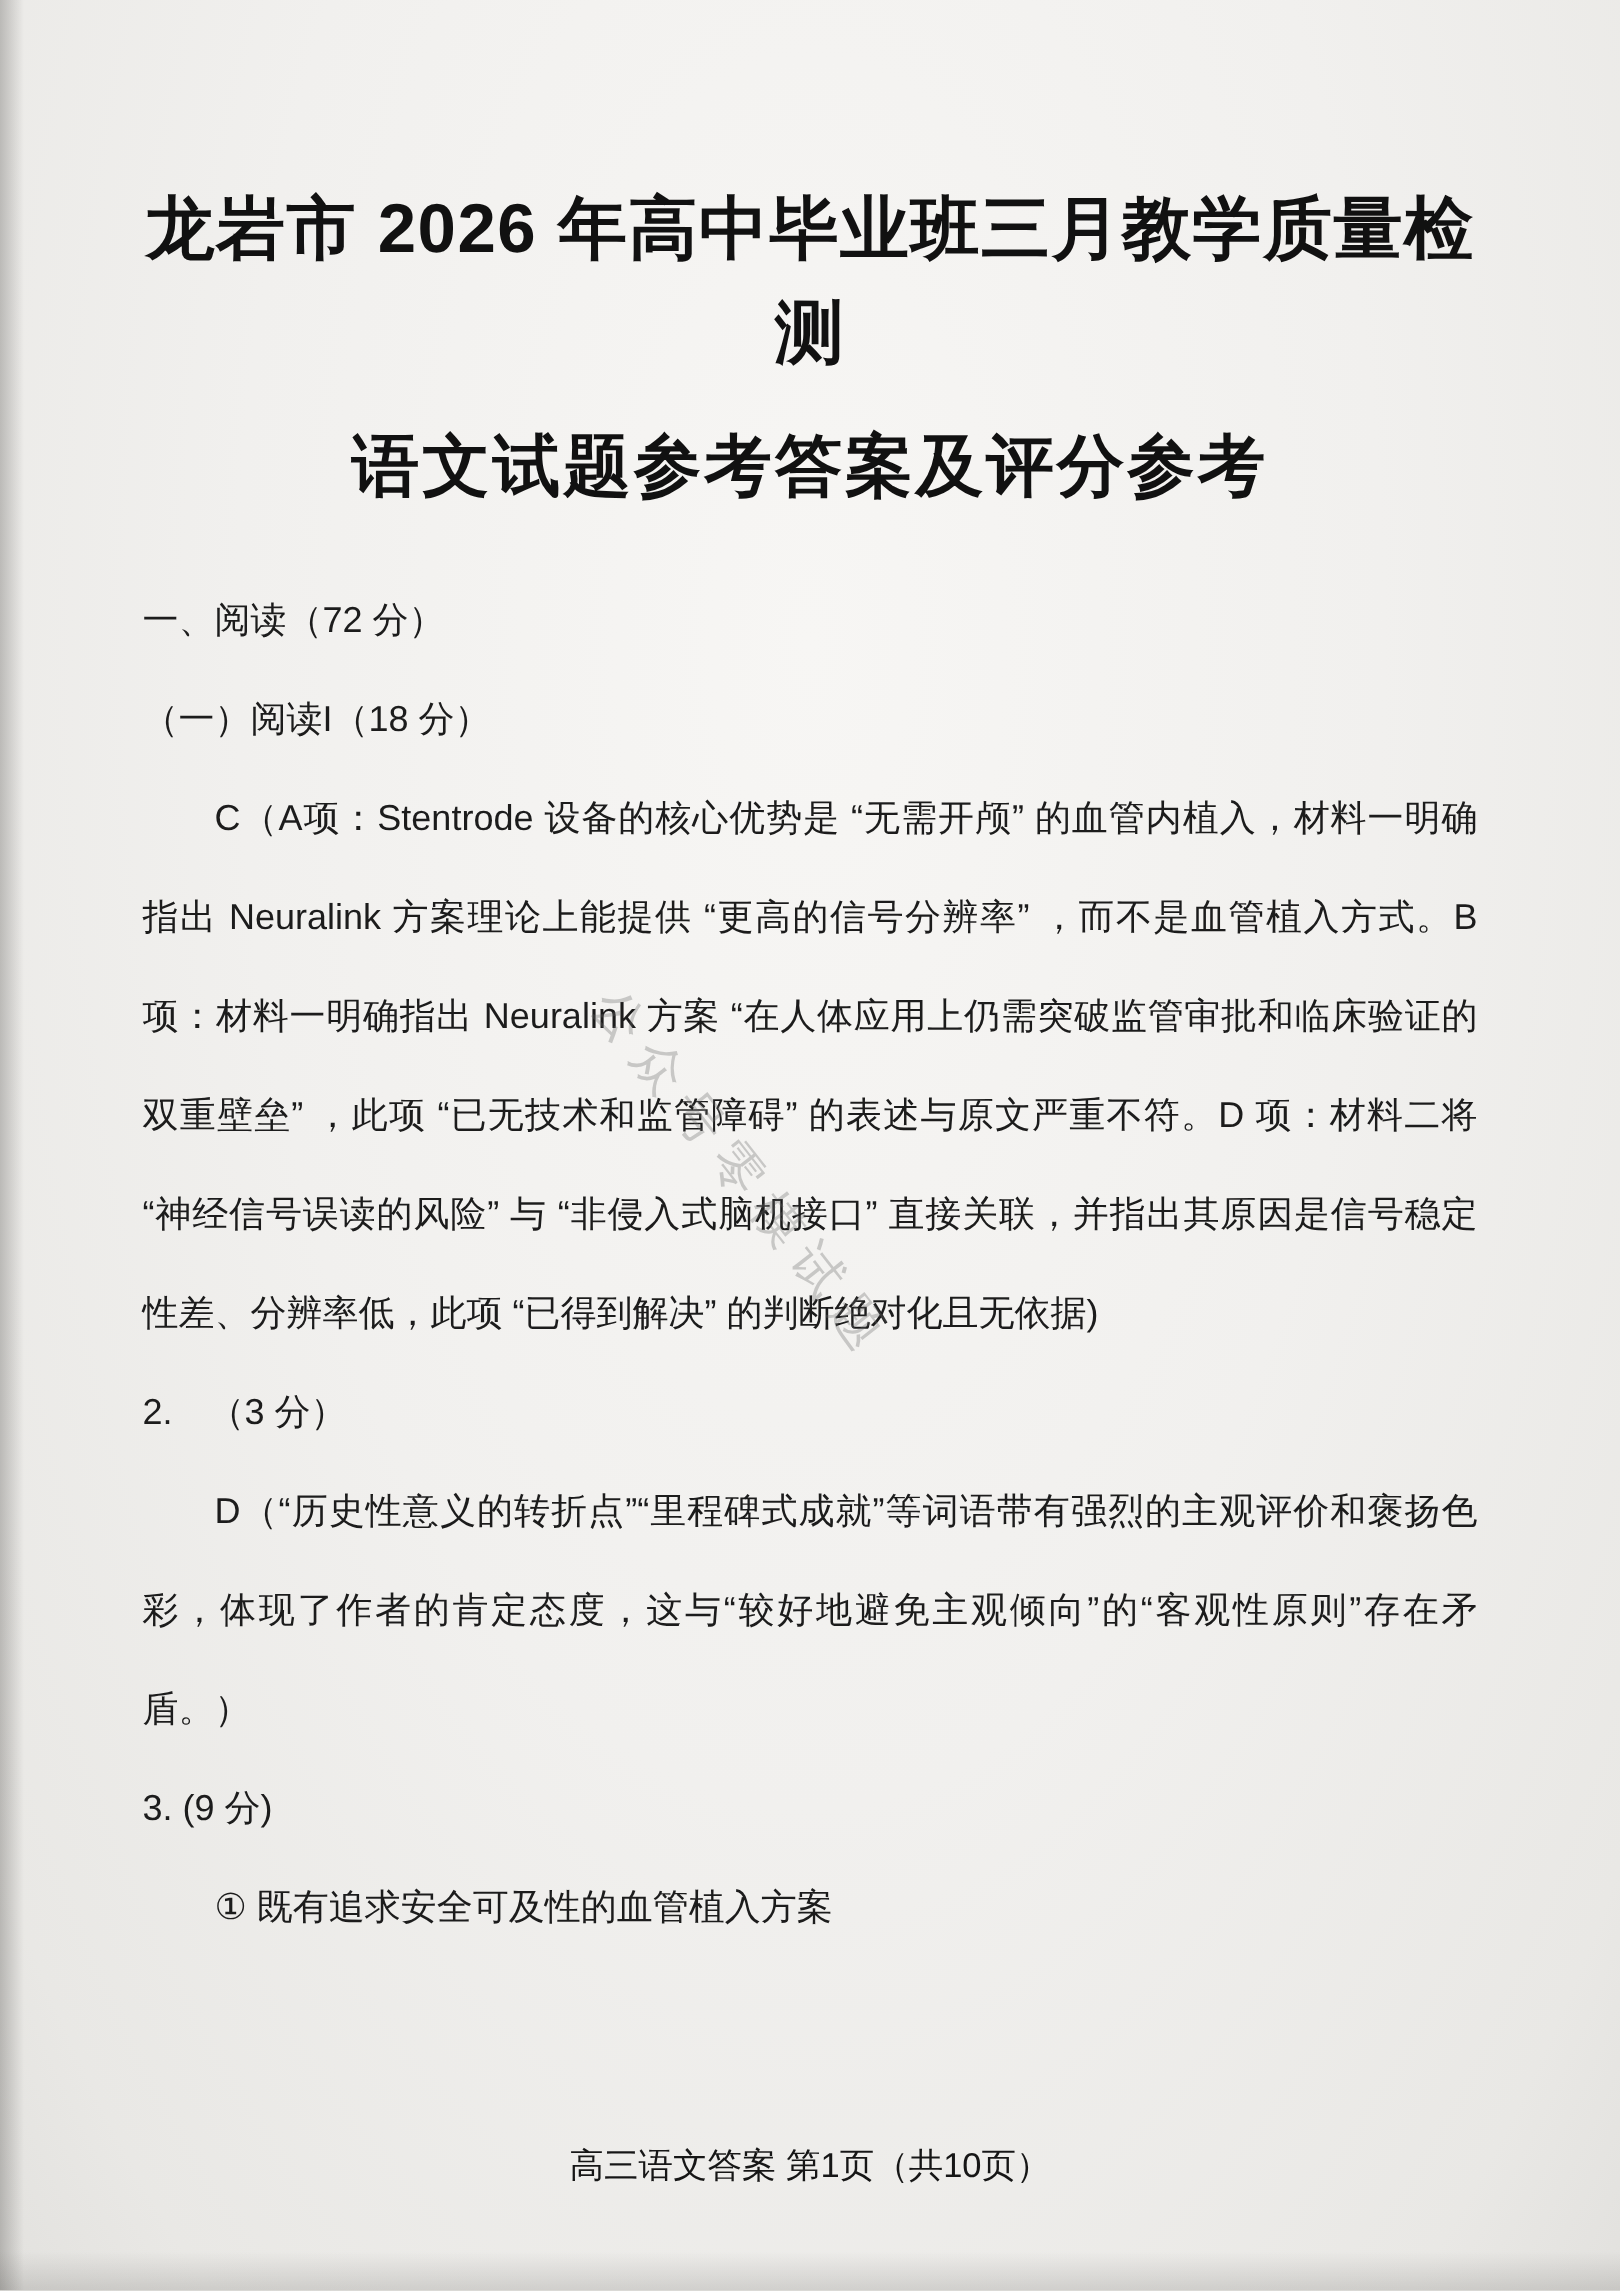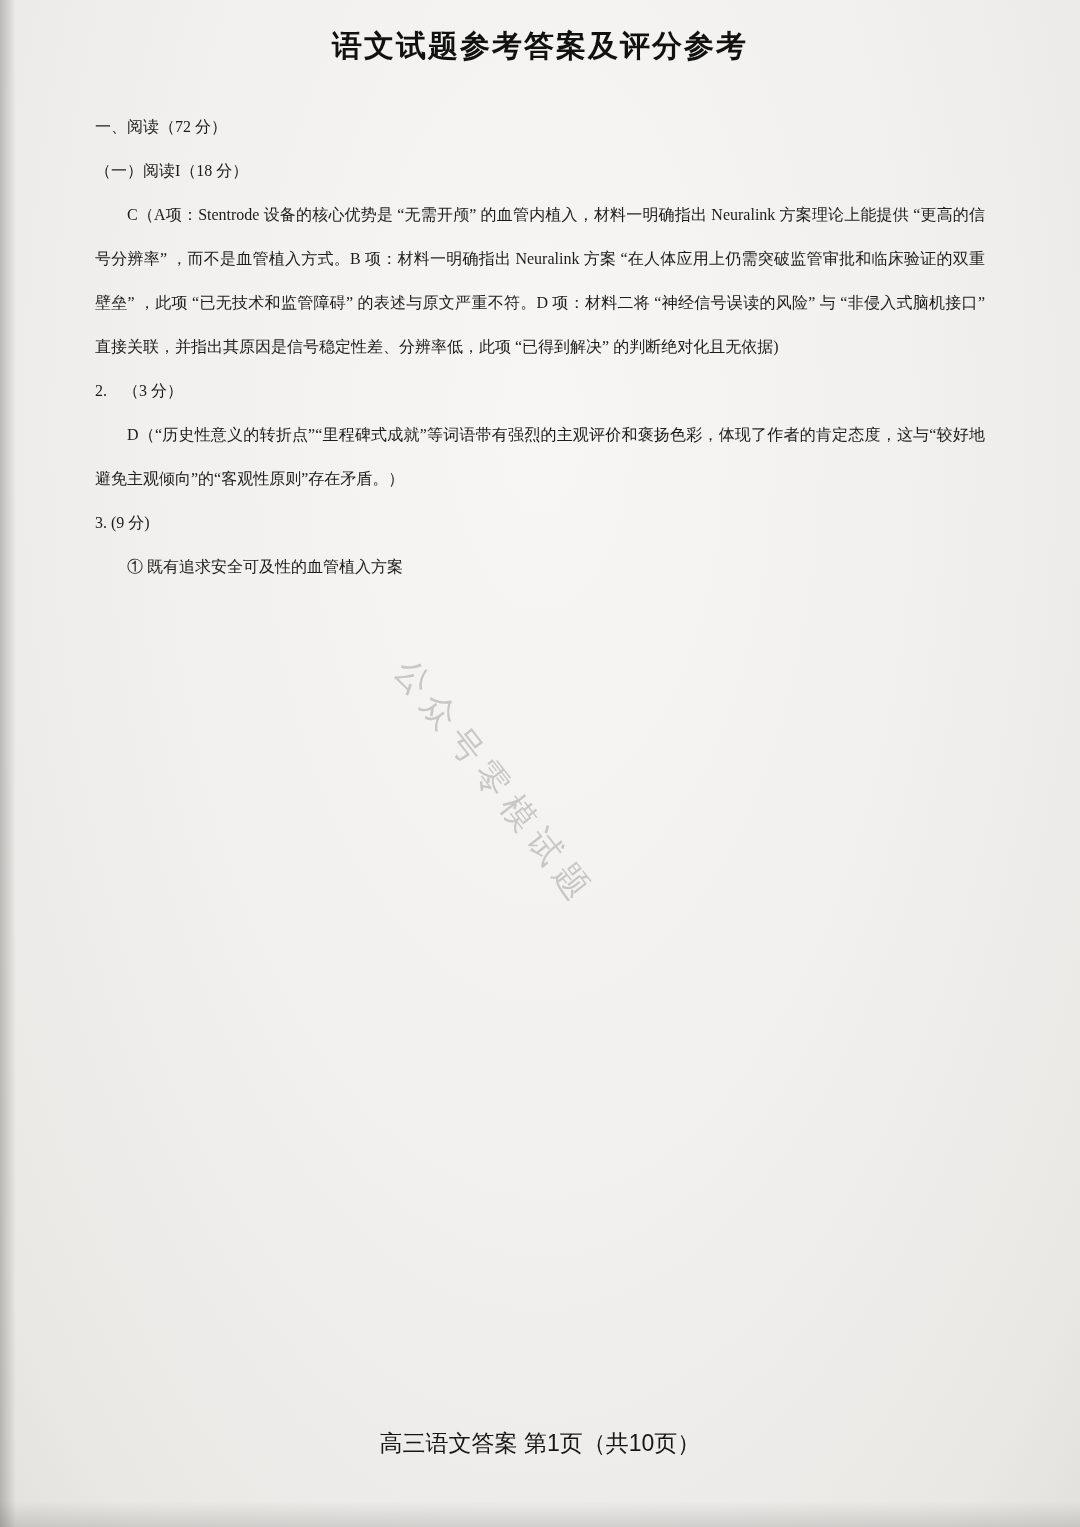--- a/index.html
+++ b/index.html
@@ -42,33 +42,32 @@
     font-size: 46px;
     font-weight: 800;
     line-height: 1.5;
     color: #111;
     letter-spacing: 1px;
   }
   .subtitle {
     margin: 26px auto 0 auto;
     max-width: 940px;
     text-align: center;
-    font-size: 30px;
+    font-size: 45px;
     font-weight: 800;
     line-height: 1.3;
     color: #111;
     letter-spacing: 2px;
   }
   .content {
     position: relative;
     margin: 40px 95px 0 95px;
-    font-size: 16px;
+    font-size: 24px;
     line-height: 2.75;
     color: #1c1c1c;
-    font-family: Liberation Serif, serif;
   }
   .content p {
     margin: 0;
     text-align: justify;
   }
   .indent {
     text-indent: 2em;
   }
   .watermark {
     position: absolute;
@@ -91,20 +90,21 @@
     text-align: center;
     font-size: 23px;
     color: #161616;
   }
 </style>
 </head>
 <body>
 
 <div class="page">
 
+  <h1 class="title">龙岩市 2026 年高中毕业班三月教学质量检测</h1>
 
   <h2 class="subtitle">语文试题参考答案及评分参考</h2>
 
   <div class="content">
     <p>一、阅读（72 分）</p>
     <p>（一）阅读I（18 分）</p>
 
     <p class="indent">C（A项：Stentrode 设备的核心优势是 “无需开颅” 的血管内植入，材料一明确指出 Neuralink 方案理论上能提供 “更高的信号分辨率” ，而不是血管植入方式。B 项：材料一明确指出 Neuralink 方案 “在人体应用上仍需突破监管审批和临床验证的双重壁垒” ，此项 “已无技术和监管障碍” 的表述与原文严重不符。D 项：材料二将 “神经信号误读的风险” 与 “非侵入式脑机接口” 直接关联，并指出其原因是信号稳定性差、分辨率低，此项 “已得到解决” 的判断绝对化且无依据)</p>
 
     <p>2.　（3 分）</p>

